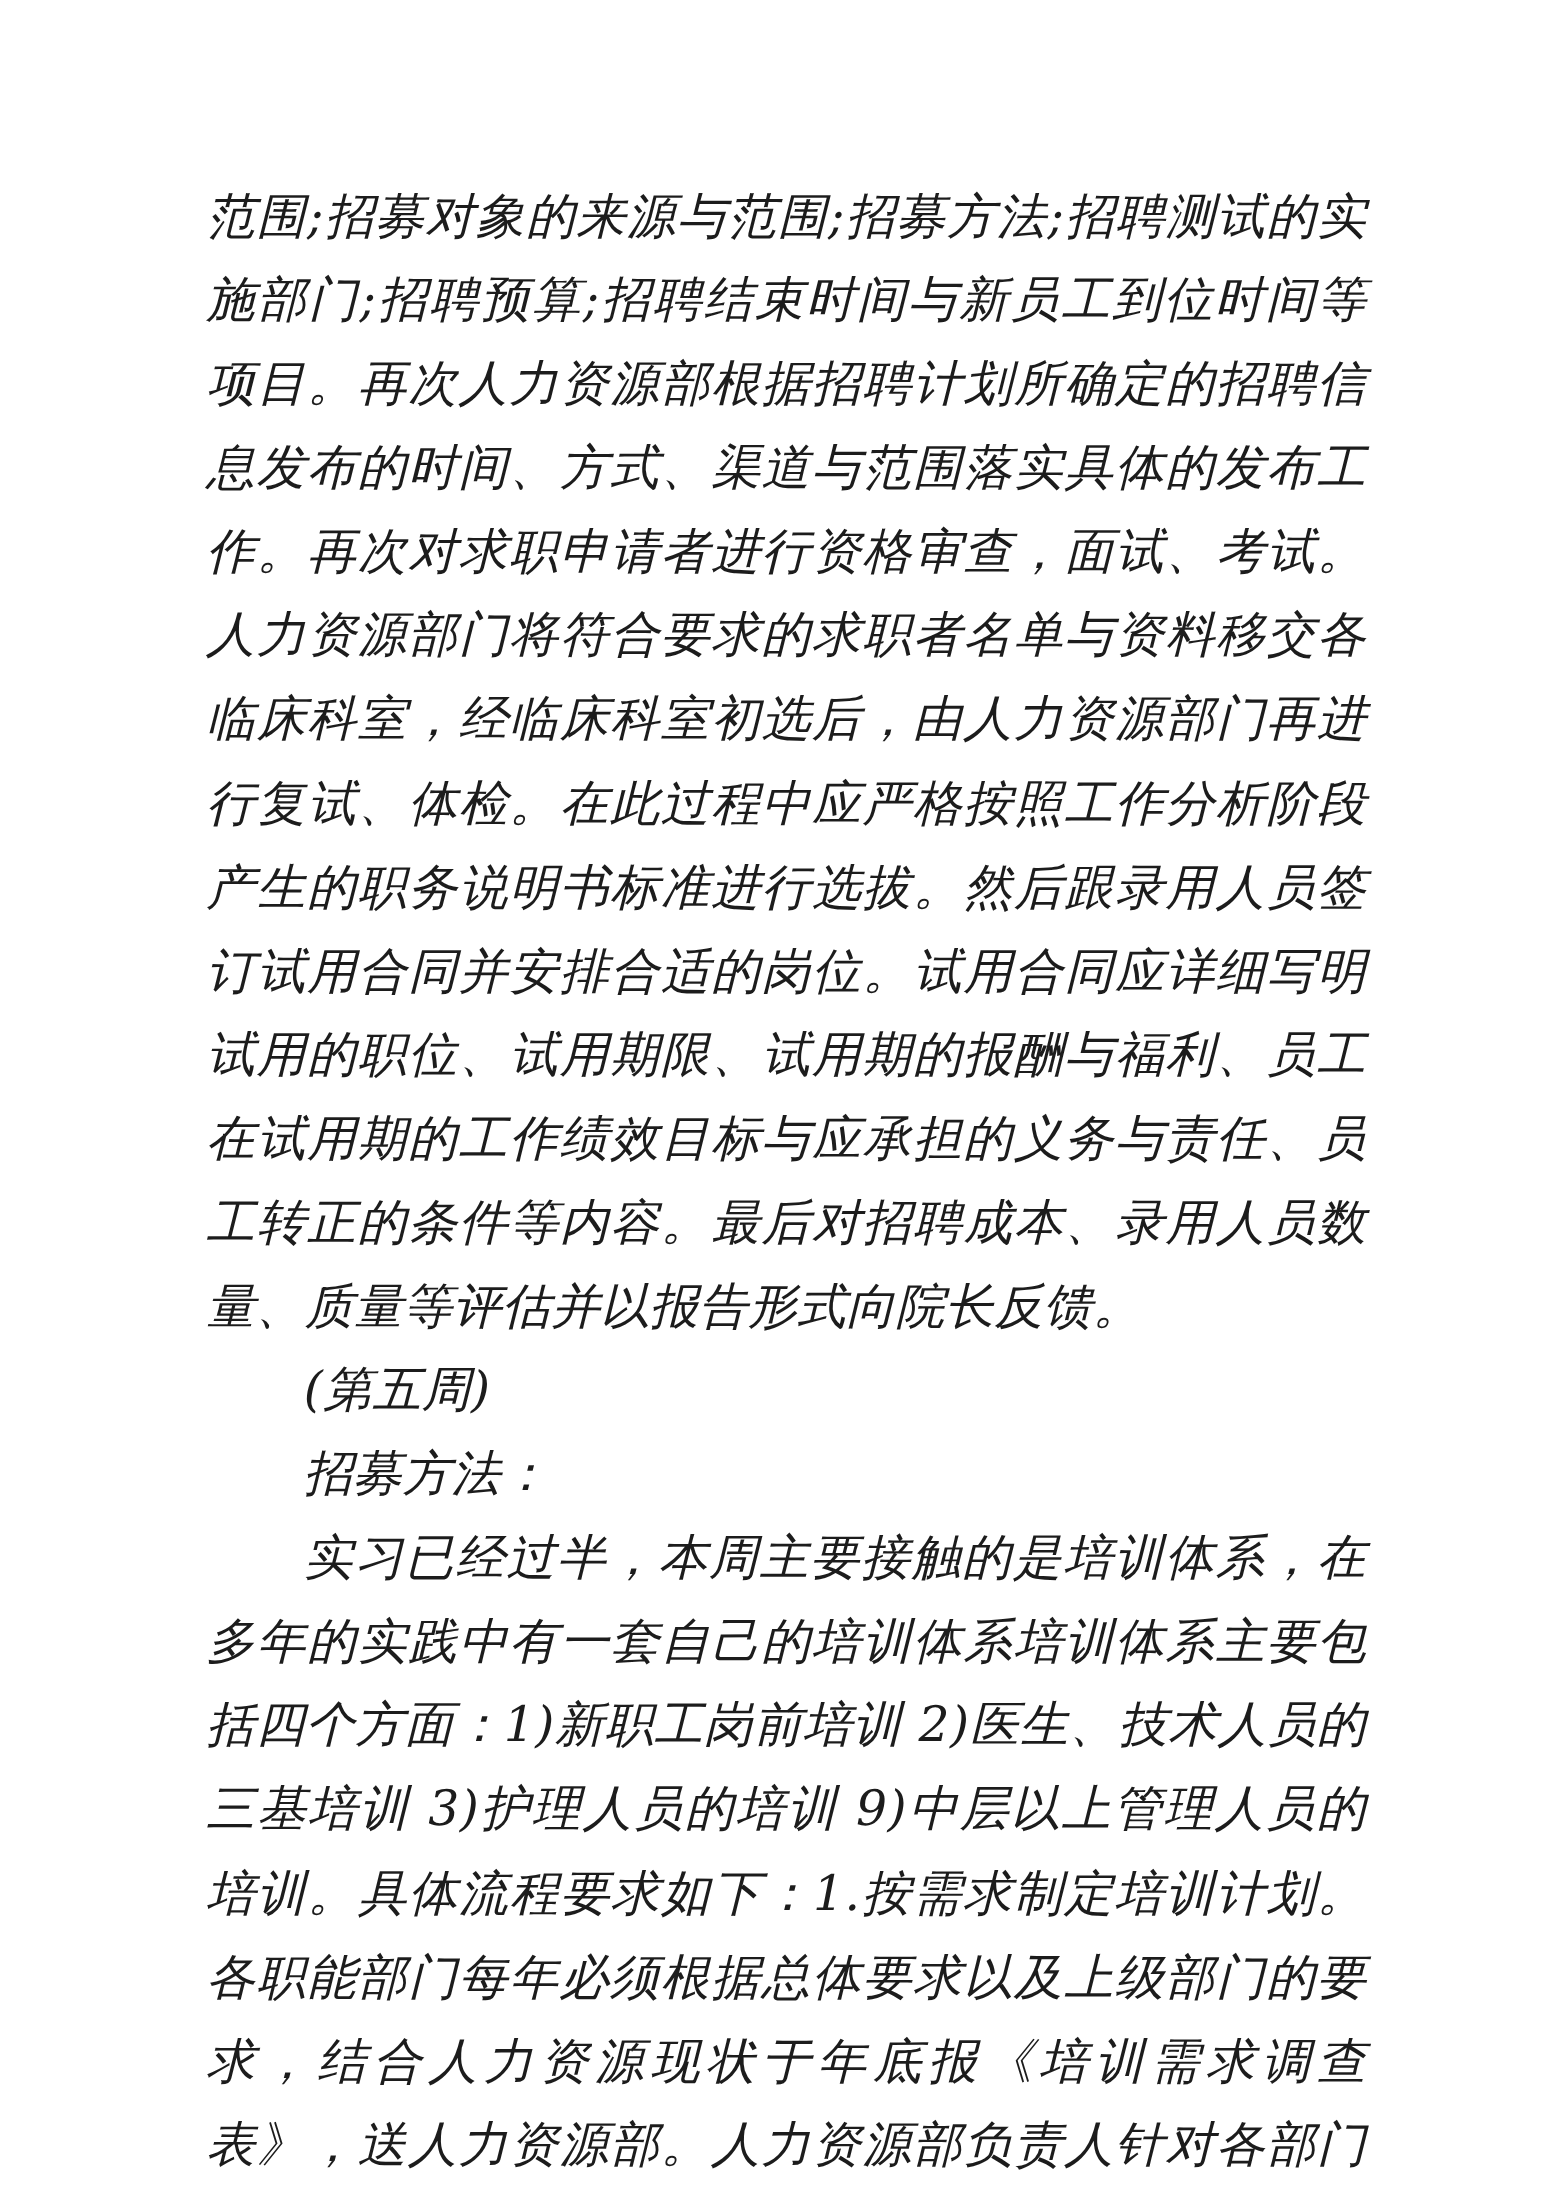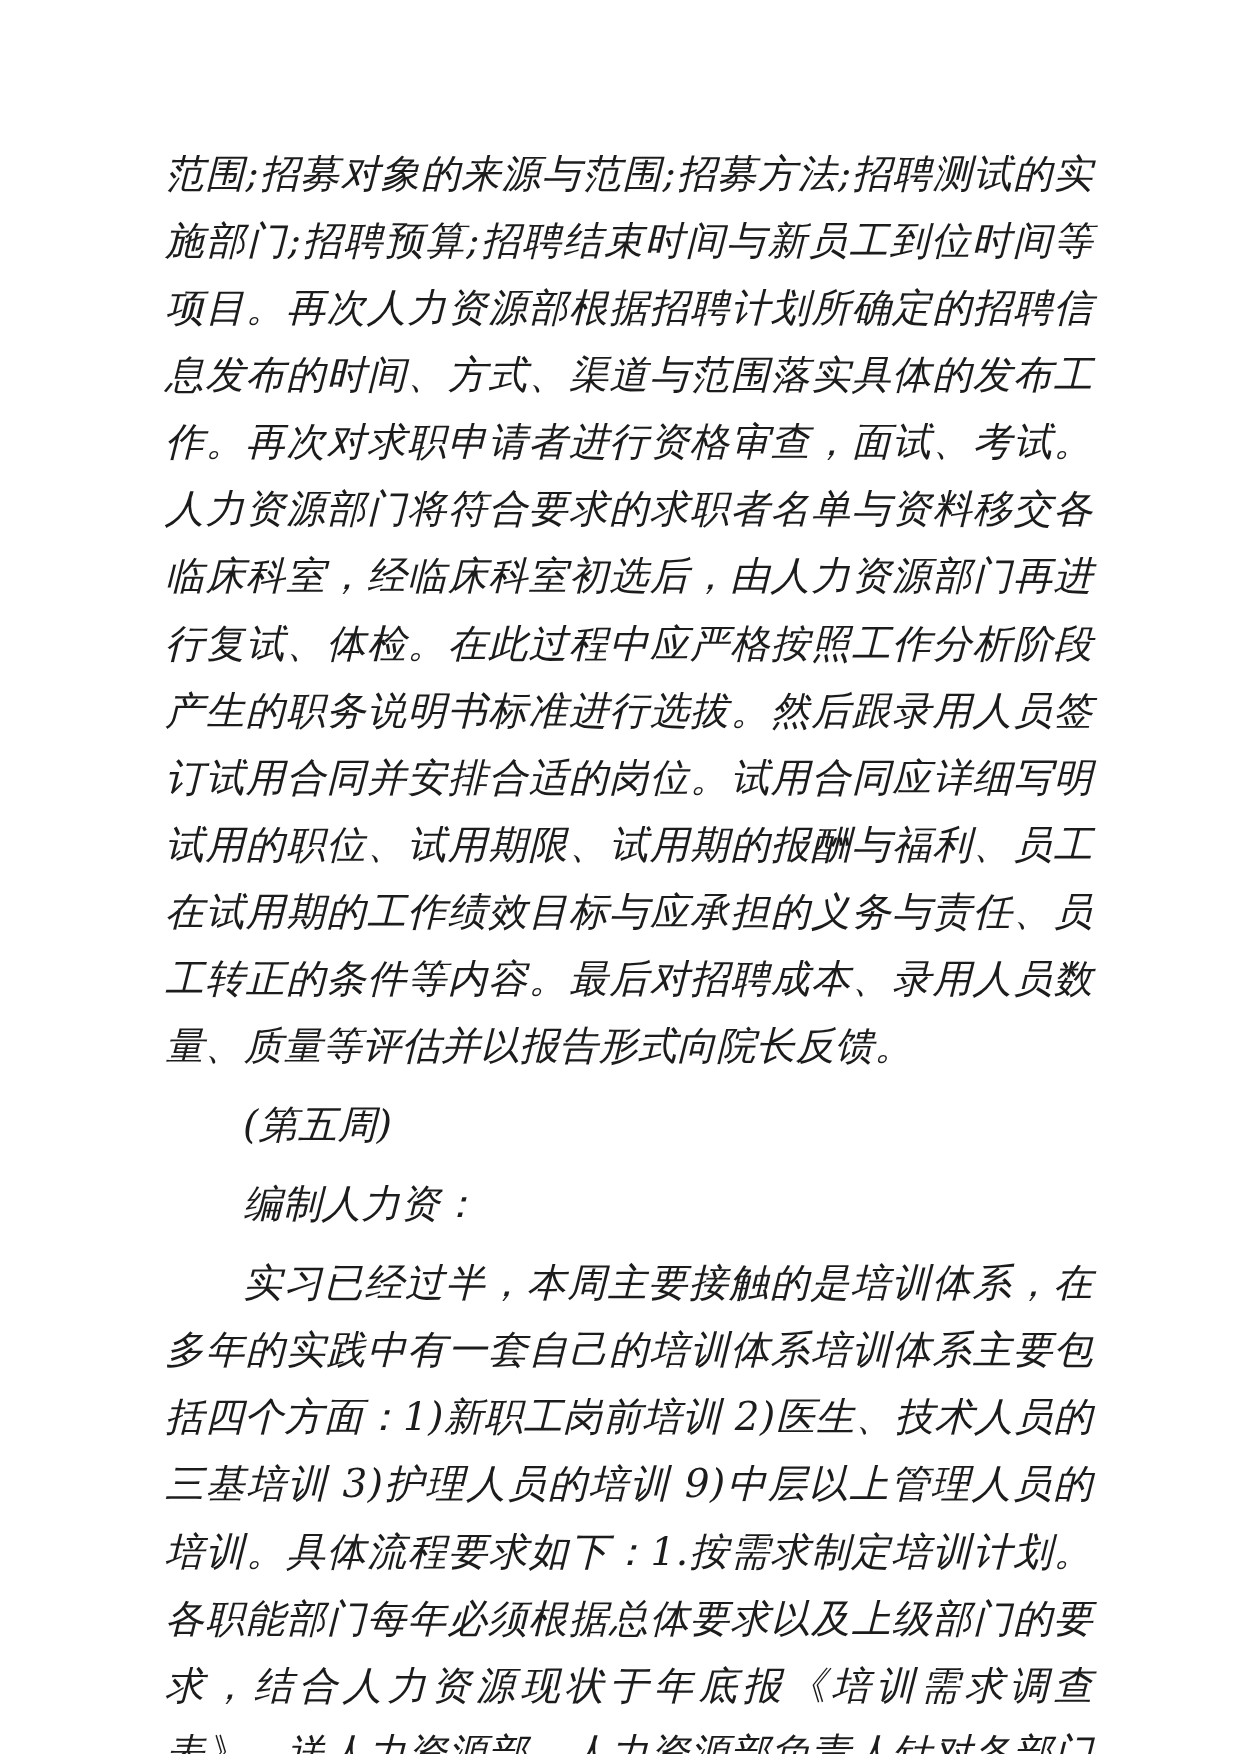--- a/index.html
+++ b/index.html
@@ -30,29 +30,29 @@
     font-style: italic;
   }
   .para {
     margin: 0 0 0 0;
     text-indent: 0;
   }
   .para.indent {
     text-indent: 2em;
   }
   .para + .para {
-    margin-top: 12px;
+    margin-top: 0px;
   }
   .spaced {
     margin-top: 2px;
   }
 </style>
 </head>
 <body>
 
 <div class="page">
   <div class="doc-body">
     <p class="para">范围;招募对象的来源与范围;招募方法;招聘测试的实施部门;招聘预算;招聘结束时间与新员工到位时间等项目。再次人力资源部根据招聘计划所确定的招聘信息发布的时间、方式、渠道与范围落实具体的发布工作。再次对求职申请者进行资格审查，面试、考试。人力资源部门将符合要求的求职者名单与资料移交各临床科室，经临床科室初选后，由人力资源部门再进行复试、体检。在此过程中应严格按照工作分析阶段产生的职务说明书标准进行选拔。然后跟录用人员签订试用合同并安排合适的岗位。试用合同应详细写明试用的职位、试用期限、试用期的报酬与福利、员工在试用期的工作绩效目标与应承担的义务与责任、员工转正的条件等内容。最后对招聘成本、录用人员数量、质量等评估并以报告形式向院长反馈。</p>
     <p class="para indent spaced">(第五周)</p>
-    <p class="para indent spaced">编制人力资：</p>
+    <p class="para indent spaced">招募方法：</p>
     <p class="para indent spaced">实习已经过半，本周主要接触的是培训体系，在多年的实践中有一套自己的培训体系培训体系主要包括四个方面：1)新职工岗前培训 2)医生、技术人员的三基培训 3)护理人员的培训 9)中层以上管理人员的培训。具体流程要求如下：1.按需求制定培训计划。各职能部门每年必须根据总体要求以及上级部门的要求，结合人力资源现状于年底报《培训需求调查表》，送人力资源部。人力资源部负责人针对各部门上报的培训需求情况，结合发展的需要，在合理进行人力资源配置的基础上，确定相应的培训、考核方式，编制人力资</p>
   </div>
 </div>
 
 </body></html>

